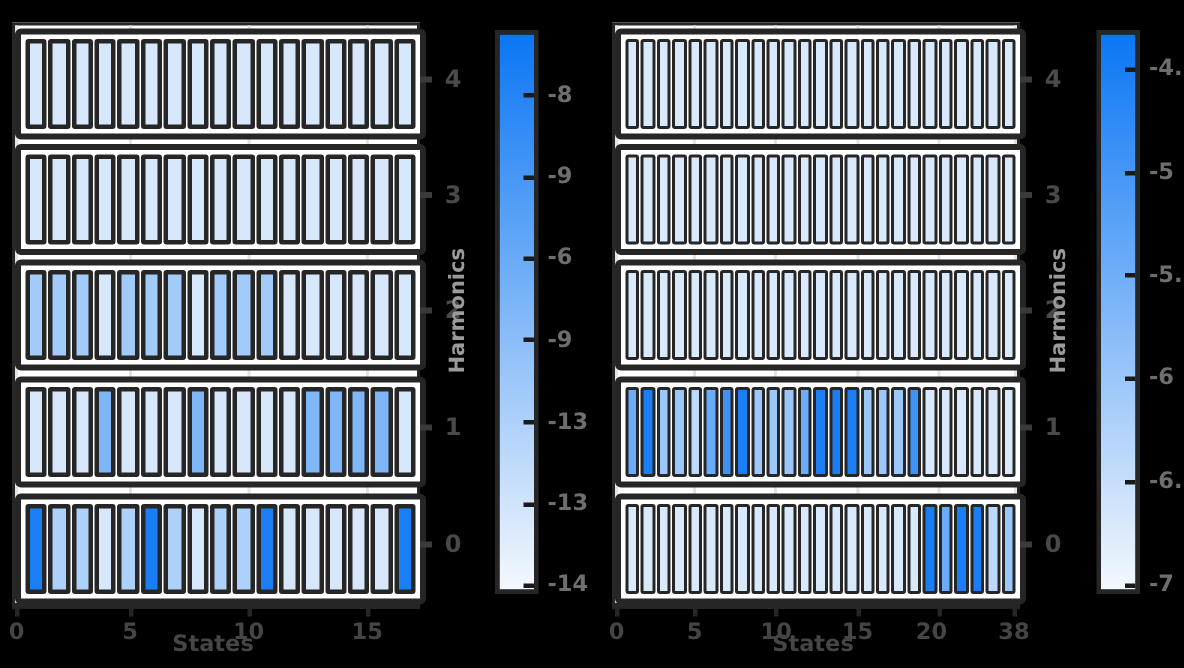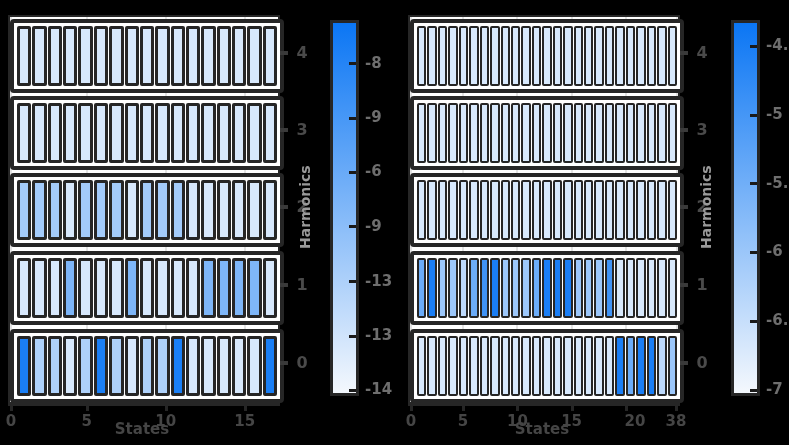--- a/index.html
+++ b/index.html
@@ -322,21 +322,21 @@
       <div class="ylab" style="right: -36px; top: 336px;">0</div>
       <div class="xtick" style="left: 0.072px; top: 389px;"></div>
       <div class="xlab" style="left: -20.928px; top: 395px;">0</div>
       <div class="xtick" style="left: 52.064px; top: 389px;"></div>
       <div class="xlab" style="left: 31.064px; top: 395px;">5</div>
       <div class="xtick" style="left: 106.468px; top: 389px;"></div>
       <div class="xlab" style="left: 85.468px; top: 395px;">10</div>
       <div class="xtick" style="left: 160.604px; top: 389px;"></div>
       <div class="xlab" style="left: 139.604px; top: 395px;">15</div>
       <div class="xtick" style="left: 215.008px; top: 389px;"></div>
-      <div class="xlab" style="left: 203px; top: 395px;">20</div>
+      <div class="xlab" style="left: 189px; top: 395px;">20</div>
       <div class="xtick" style="left: 265px; top: 389px;"></div>
       <div class="xlab" style="left: 244px; top: 395px;">38</div>
     </div>
   <div class="axis-xlabel" style="left:408px">States</div>
   <div class="axis-ylabel" style="left:697px">Harmonics</div>
   <div class="colorbar" id="cbar-1" style="left: 731px; background: linear-gradient(to top, rgb(244, 248, 253), rgb(11, 118, 244));">
       <div class="cb-tick" style="top: 21.81px;"></div>
       <div class="cb-lab" style="top: 13.31px;">-4.5</div>
       <div class="cb-tick" style="top: 90.63px;"></div>
       <div class="cb-lab" style="top: 82.13px;">-5</div>

